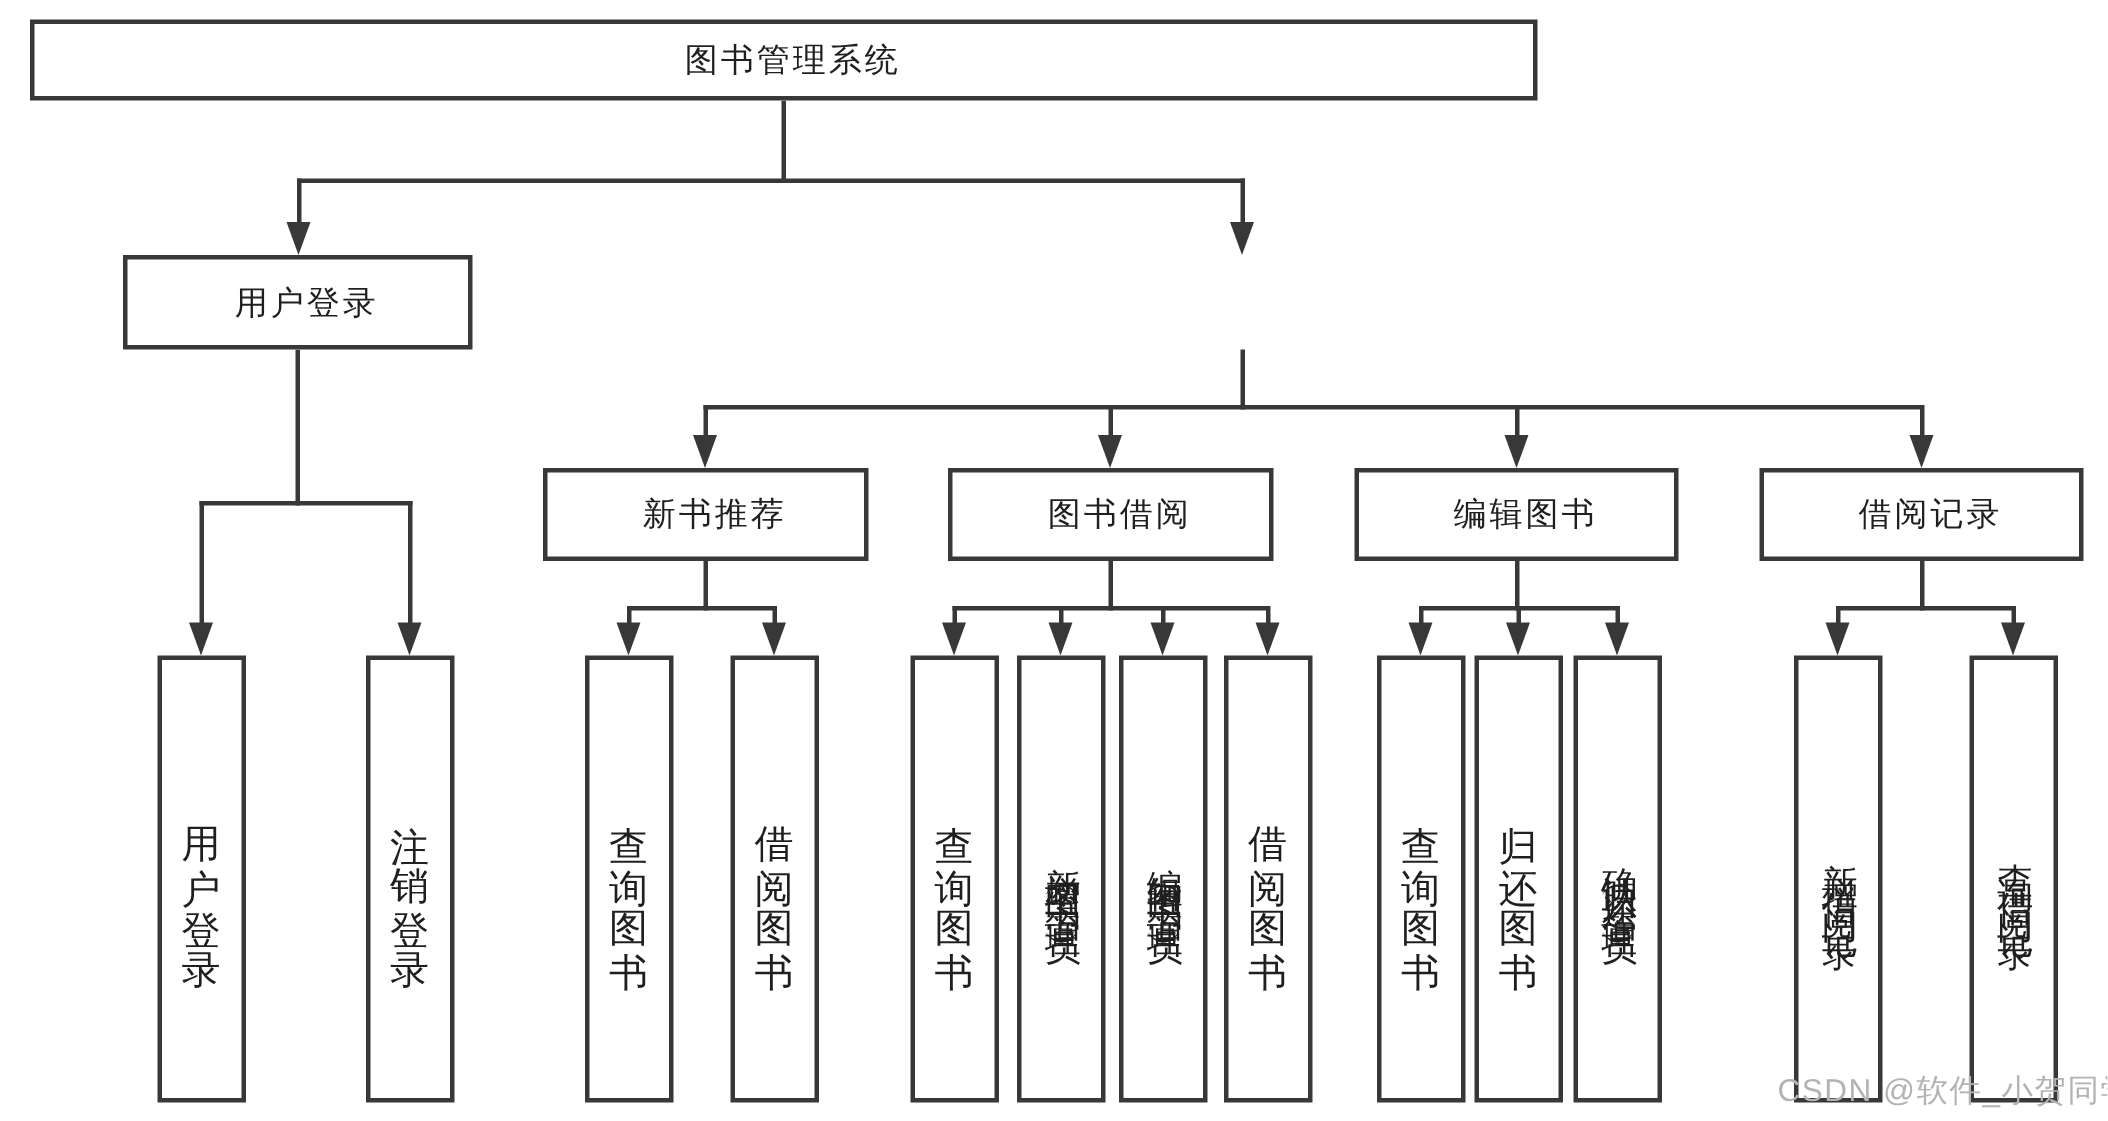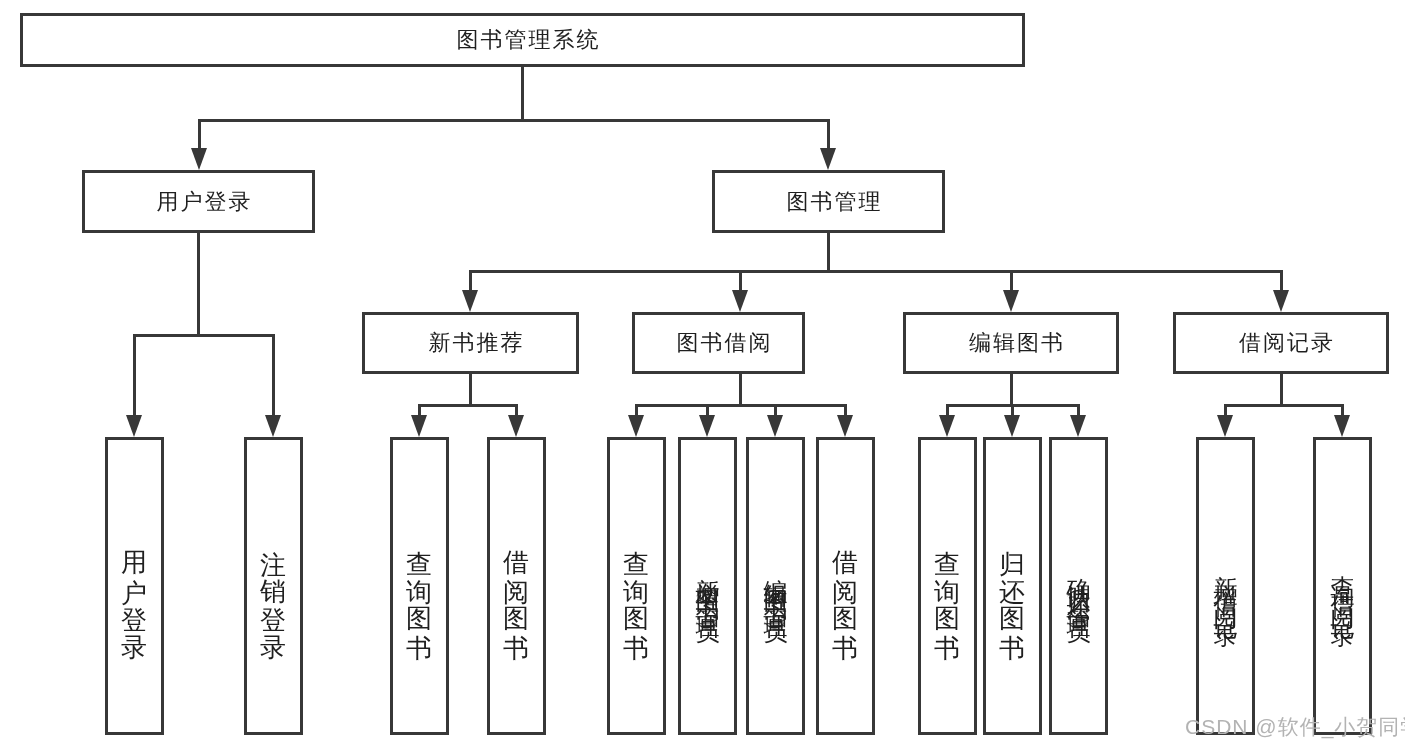--- a/index.html
+++ b/index.html
@@ -43,42 +43,41 @@
   <div class="n" style="left:20px;top:13px;width:1005px;height:54px;">图书管理系统</div>
 
   <i class="vl" style="left:521px;top:67px;height:54px;"></i>
   <i class="hl" style="left:198px;top:119px;width:632px;"></i>
   <i class="vl" style="left:198px;top:119px;height:32px;"></i>
   <i class="ar" style="left:191px;top:148px;"></i>
   <i class="vl" style="left:827px;top:119px;height:32px;"></i>
   <i class="ar" style="left:820px;top:148px;"></i>
 
   <div class="n" style="left:82px;top:170px;width:233px;height:63px;">用户登录</div>
-  <div class="n" style="left:712px;top:170px;width:233px;height:63px;">图书管理</div>
 
   <i class="vl" style="left:197px;top:233px;height:104px;"></i>
   <i class="hl" style="left:133px;top:334px;width:142px;"></i>
   <i class="vl" style="left:133px;top:334px;height:83px;"></i>
   <i class="ar" style="left:126px;top:415px;"></i>
   <i class="vl" style="left:272px;top:334px;height:83px;"></i>
   <i class="ar" style="left:265px;top:415px;"></i>
 
   <i class="vl" style="left:827px;top:233px;height:40px;"></i>
   <i class="hl" style="left:469px;top:270px;width:813px;"></i>
   <i class="vl" style="left:469px;top:270px;height:23px;"></i>
   <i class="ar" style="left:462px;top:290px;"></i>
   <i class="vl" style="left:739px;top:270px;height:23px;"></i>
   <i class="ar" style="left:732px;top:290px;"></i>
   <i class="vl" style="left:1010px;top:270px;height:23px;"></i>
   <i class="ar" style="left:1003px;top:290px;"></i>
   <i class="vl" style="left:1280px;top:270px;height:23px;"></i>
   <i class="ar" style="left:1273px;top:290px;"></i>
 
   <div class="n" style="left:362px;top:312px;width:217px;height:62px;">新书推荐</div>
-  <div class="n" style="left:632px;top:312px;width:173px;height:62px;">图书借阅</div>
+  <div class="n" style="left:632px;top:312px;width:217px;height:62px;">图书借阅</div>
   <div class="n" style="left:903px;top:312px;width:216px;height:62px;">编辑图书</div>
   <div class="n" style="left:1173px;top:312px;width:216px;height:62px;">借阅记录</div>
 
   <i class="vl" style="left:469px;top:374px;height:33px;"></i>
   <i class="hl" style="left:418px;top:404px;width:100px;"></i>
   <i class="vl" style="left:418px;top:404px;height:13px;"></i>
   <i class="ar" style="left:411px;top:415px;"></i>
   <i class="vl" style="left:515px;top:404px;height:13px;"></i>
   <i class="ar" style="left:508px;top:415px;"></i>
 

